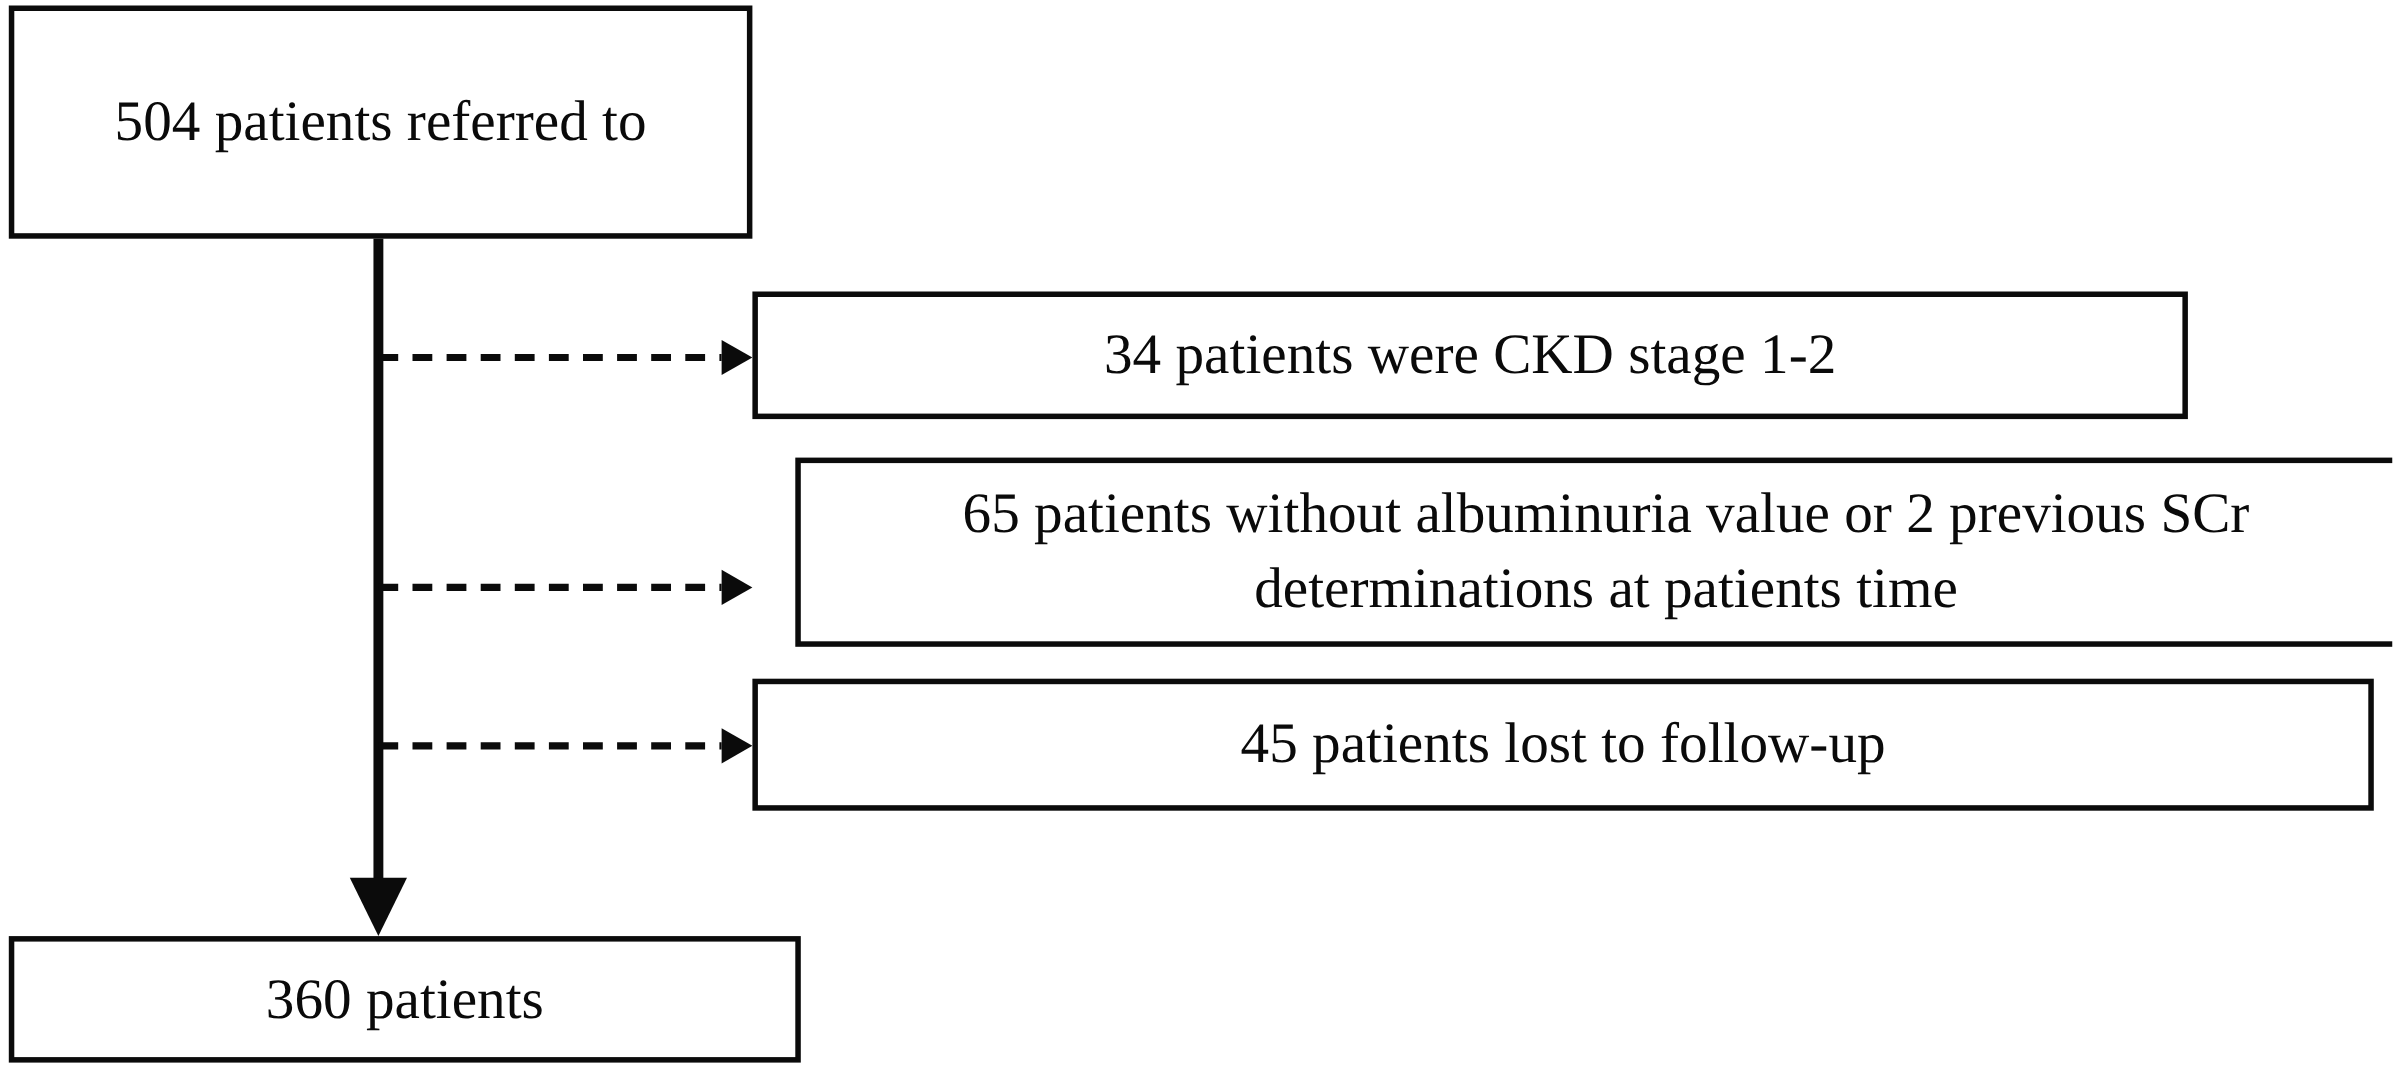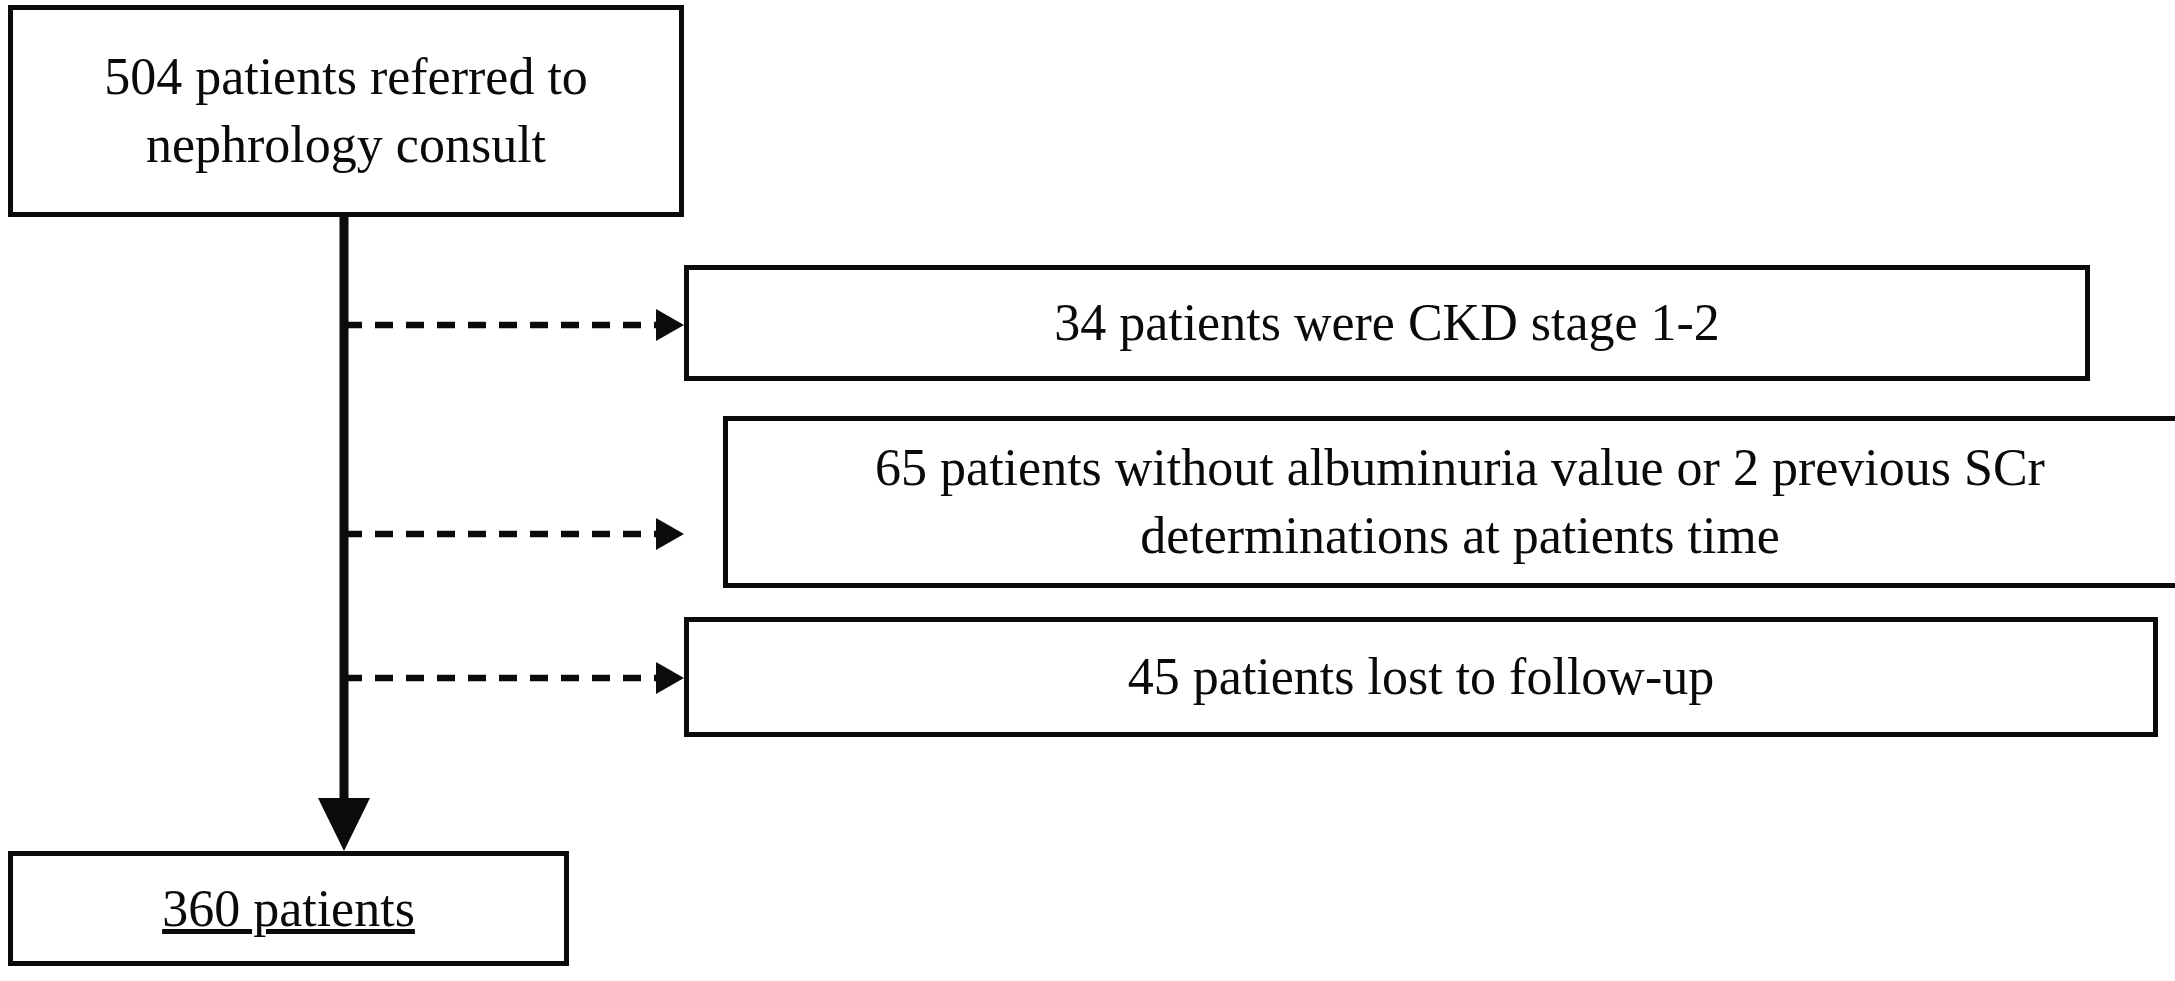--- a/index.html
+++ b/index.html
@@ -42,43 +42,42 @@
   }
   .node-referred {
     left: 8px;
     top: 5px;
     width: 676px;
     height: 212px;
   }
   .node-excluded-ckd {
     left: 684px;
     top: 265px;
-    width: 1406px;
+    width: 1305px;
     height: 116px;
   }
   .node-excluded-albuminuria {
     left: 684px;
     top: 416px;
     width: 1474px;
     height: 172px;
     margin-left: 39px;
   }
   .node-excluded-followup {
     left: 684px;
     top: 617px;
     width: 1474px;
     height: 120px;
     text-align: right;
   }
   .node-final {
     left: 8px;
     top: 851px;
-    width: 561px;
+    width: 720px;
     height: 115px;
-    text-decoration: underline;
   }
   .solid-line {
     stroke: #0b0b0b;
     stroke-width: 9;
   }
   .dashed-line {
     stroke: #0b0b0b;
     stroke-width: 6.5;
     stroke-dasharray: 18 13;
   }
@@ -102,21 +101,20 @@
 
     <line class="dashed-line" x1="344" y1="534" x2="656" y2="534"></line>
     <polygon class="arrow-head" points="684,534 656,518 656,550"></polygon>
 
     <line class="dashed-line" x1="344" y1="678" x2="656" y2="678"></line>
     <polygon class="arrow-head" points="684,678 656,662 656,694"></polygon>
   </svg>
 
   <div class="node node-referred">
     <div class="txt-line">504 patients referred to</div>
-    <div class="txt-line">nephrology consult</div>
   </div>
 
   <div class="node node-excluded-ckd">
     <div class="txt-line">34 patients were CKD stage 1-2</div>
   </div>
 
   <div class="node node-excluded-albuminuria">
     <div class="txt-line">65 patients without albuminuria value or 2 previous SCr</div>
     <div class="txt-line">determinations at patients time</div>
   </div>

